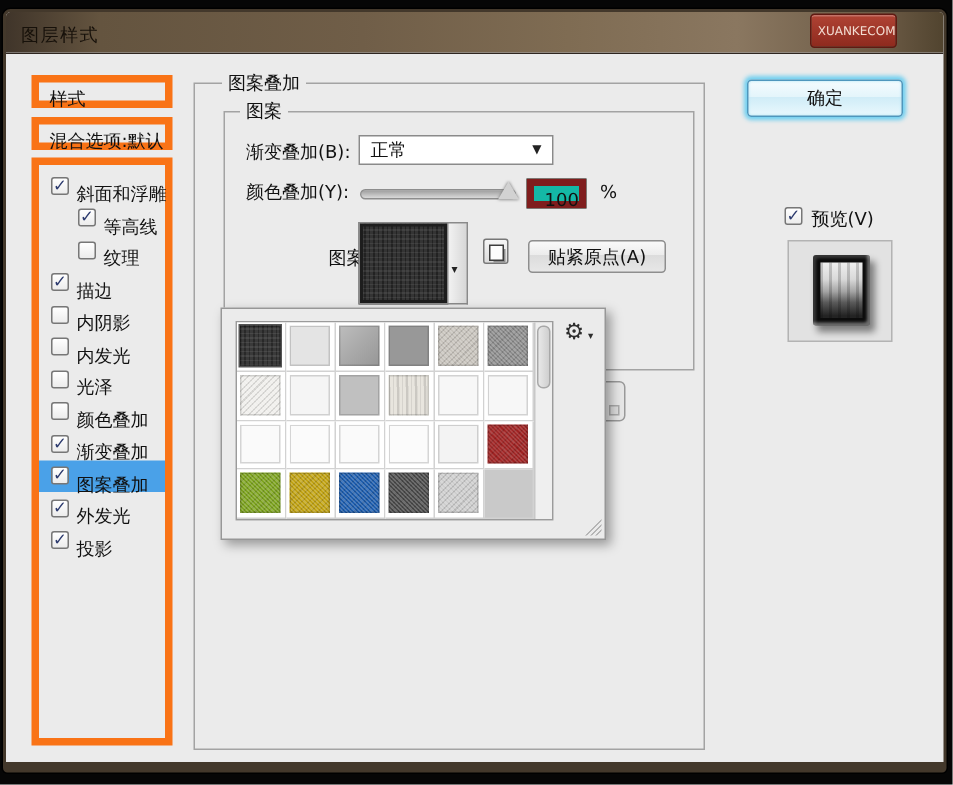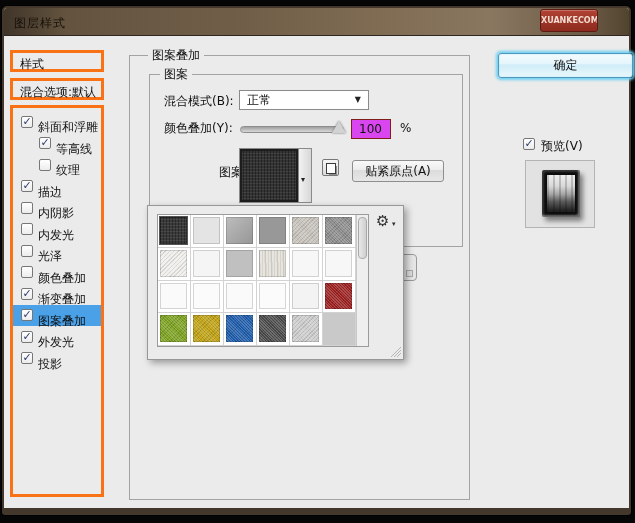--- a/index.html
+++ b/index.html
@@ -26,29 +26,29 @@
     border-radius:3px 3px 0 0;
   }
   .title {
     position:absolute; left:10px; top:7px;
     color:#17110a; font-size:12px; letter-spacing:1px;
   }
   .watermark {
     position:absolute; left:536px; top:1px; width:58px; height:23px;
     background:linear-gradient(#b04334,#8e2a1e);
     border:1px solid #5f1a12; border-radius:3px;
-    color:#f3ddd2; font-size:8px; font-weight:bold; letter-spacing:0px;
+    color:#f3ddd2; font-size:8px; font-weight:normal; letter-spacing:0px;
     text-align:right; line-height:21px;
     box-shadow:inset 0 1px 0 rgba(255,255,255,.25);
     overflow:hidden;
   }
   
   .sbox {
-    position:absolute; left:6px; width:94px;
-    border:3px solid #f97316; background:#ebebeb;
+    position:absolute; left:17px; width:94px;
+    border:5px solid #f97316; background:#ebebeb;
   }
   .sbox .sbox-label { display:block; padding:3px 0 0 7px; }
   .styles-header { top:42px; height:22px; }
   .blending     { top:70px; height:22px; }
   .style-list   { top:97px; height:392px; padding-top:3px; }
   .side-item { height:21.5px; display:flex; align-items:center; padding-left:8px; }
   .side-item.indent { padding-left:26px; }
   .side-item.selected { background:#4aa1e8; }
   .side-label { margin-left:5px; white-space:nowrap;margin-top:12px; }
   .checkbox {
@@ -84,21 +84,21 @@
   }
   .slider-thumb {
     position:absolute; right:-3px; top:-6px;
     width:0; height:0;
     border-left:7px solid transparent; border-right:7px solid transparent;
     border-bottom:12px solid #d2d2d2;
     filter:drop-shadow(0 0 1px #6d6d6d);
   }
   .numbox {
     position:absolute; left:201px; top:44px; width:40px; height:20px;
-    background:#d946ef; border:1px solid #7f1d1d;
+    background:#14b8a6; border:5px solid #7f1d1d;
     line-height:18px; padding-left:7px;
   }
   .pct { left:250px; top:46px; }
   .pattern-thumb {
     position:absolute; left:89px; top:73px; width:60px; height:55px;
     border:1px solid #8a8a8a;
     background:
       repeating-linear-gradient(0deg, rgba(255,255,255,.07) 0 1px, transparent 1px 3px),
       repeating-linear-gradient(90deg, rgba(0,0,0,.35) 0 1px, transparent 1px 3px),
       #343434;
@@ -173,21 +173,21 @@
   .gear { position:absolute; left:228px; top:6px; width:24px; height:20px; }
   .gear-g { font-size:15px; color:#2e2e2e; line-height:18px; }
   .gear-a { font-size:7px; color:#2e2e2e; position:absolute; left:16px; top:8px; }
   .grip {
     position:absolute; right:2px; bottom:2px; width:11px; height:11px;
     background:
       linear-gradient(135deg, transparent 50%, #b5b5b5 50%, #b5b5b5 55%, transparent 55%, transparent 65%, #b5b5b5 65%, #b5b5b5 70%, transparent 70%, transparent 80%, #b5b5b5 80%, #b5b5b5 85%, transparent 85%);
   }
   
   .ok {
-    position:absolute; left:494px; top:45px; width:135px; height:25px;
+    position:absolute; left:494px; top:45px; width:104px; height:25px;
     border:1px solid #4e97bd;
     background:linear-gradient(#f4fcfe,#e4f5fb 45%,#cfecf7 46%,#e9f8fd);
     box-shadow:0 0 3px 2px #6ecff0, inset 0 0 2px #aee4f5;
   }
   .cancel   { position:absolute; left:494px; top:74px;  width:112px; height:21px; }
   .newstyle { position:absolute; left:494px; top:101px; width:112px; height:22px; }
   .preview-cb { position:absolute; left:519px; top:130px; }
   .preview-lbl { position:absolute; left:537px; top:130px; }
   .preview-box {
     position:absolute; left:521px; top:152px; width:70px; height:68px;
@@ -270,21 +270,21 @@
         <span class="side-label">投影</span>
       </div>
     </div>
 
   <div class="groupbox main-group">
     <span class="group-label">图案叠加</span>
 
     <div class="groupbox inner-group">
       <span class="group-label">图案</span>
 
-      <span class="lbl blend-lbl">混合模式(B):</span>
+      <span class="lbl blend-lbl">渐变叠加(B):</span>
       <div class="dropdown">
         <span>正常</span>
         <span class="dd-arrow">▼</span>
       </div>
 
       <span class="lbl opacity-lbl">颜色叠加(Y):</span>
       <div class="slider-track">
         <div class="slider-thumb"></div>
       </div>
       <div class="numbox">100</div>

